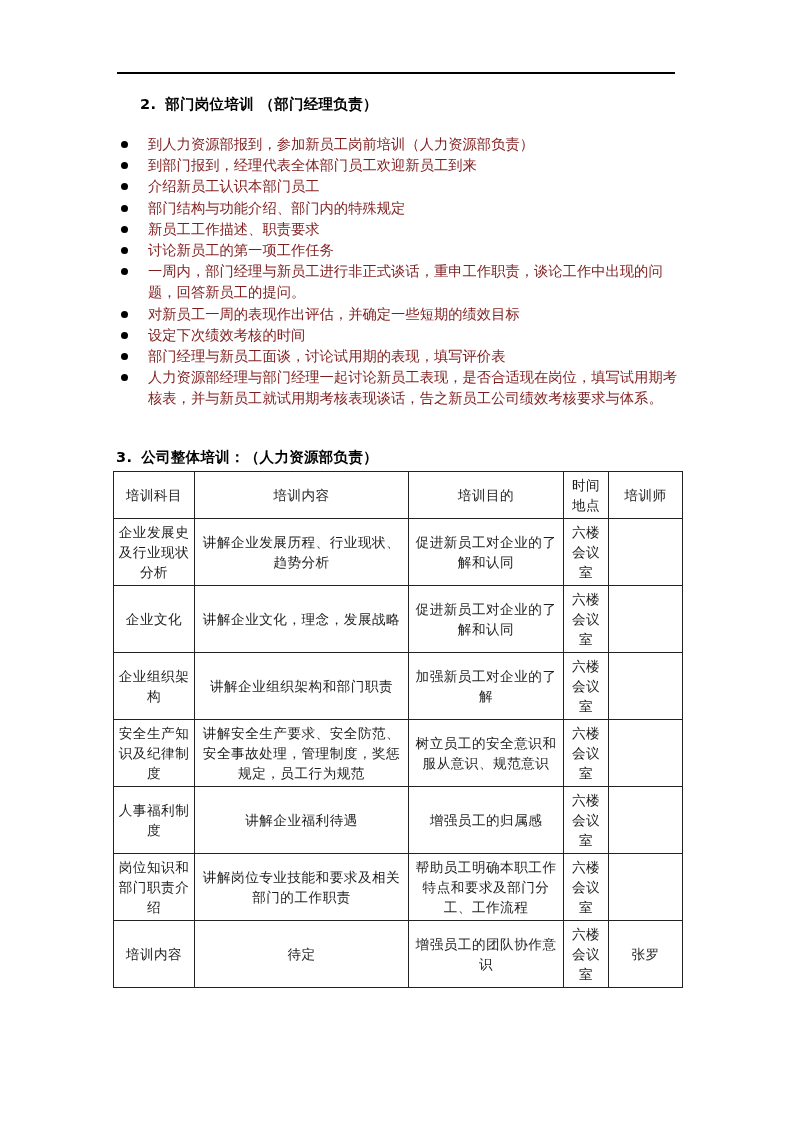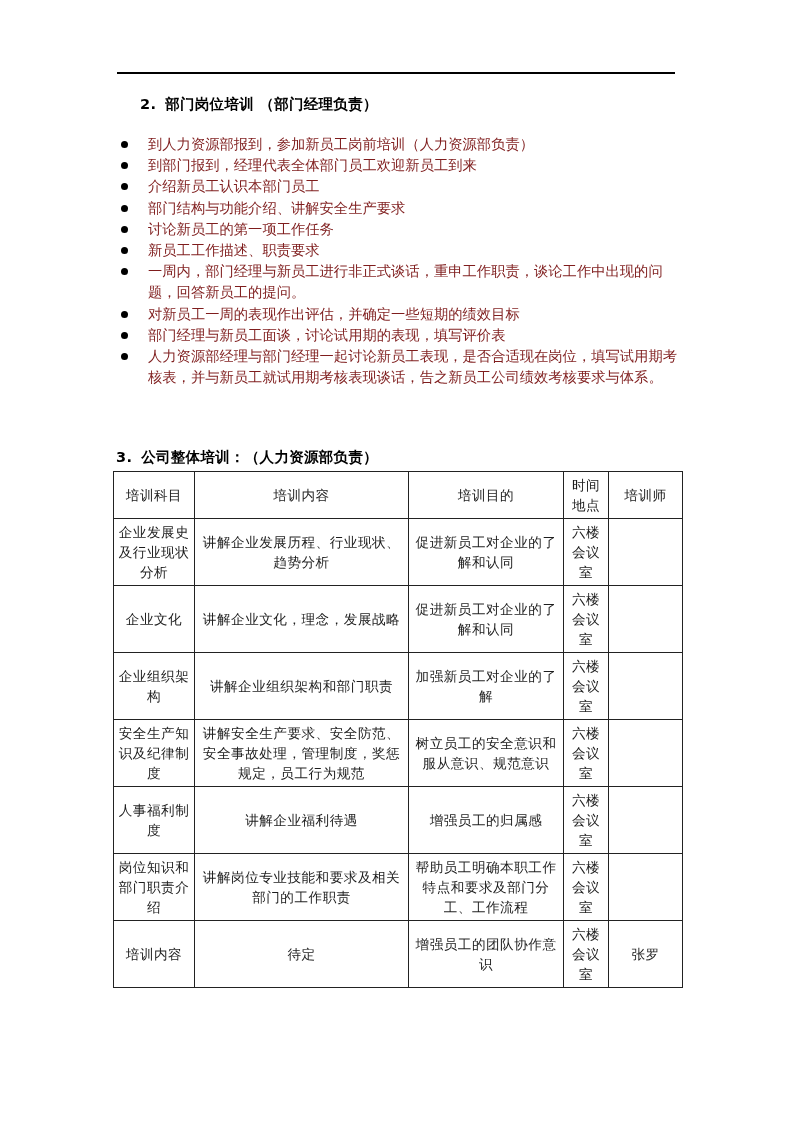--- a/index.html
+++ b/index.html
@@ -131,25 +131,26 @@
   <div class="header-rule"></div>
 
   <div class="section-heading" id="sec2-heading">
     <span class="num">2.</span><span>部门岗位培训 （部门经理负责）</span>
   </div>
 
   <div class="bullet-list" id="bullet-list">
       <div class="bullet-item"><span class="dot"></span><span>到人力资源部报到，参加新员工岗前培训（人力资源部负责）</span></div>
       <div class="bullet-item"><span class="dot"></span><span>到部门报到，经理代表全体部门员工欢迎新员工到来</span></div>
       <div class="bullet-item"><span class="dot"></span><span>介绍新员工认识本部门员工</span></div>
-      <div class="bullet-item"><span class="dot"></span><span>部门结构与功能介绍、讲解安全生产要求</span></div>
+      <div class="bullet-item"><span class="dot"></span><span>部门结构与功能介绍、部门内的特殊规定</span></div>
+      <div class="bullet-item"><span class="dot"></span><span>新员工工作描述、职责要求</span></div>
       <div class="bullet-item"><span class="dot"></span><span>讨论新员工的第一项工作任务</span></div>
-      <div class="bullet-item"><span class="dot"></span><span>新员工工作描述、职责要求</span></div>
       <div class="bullet-item"><span class="dot"></span><span>一周内，部门经理与新员工进行非正式谈话，重申工作职责，谈论工作中出现的问题，回答新员工的提问。</span></div>
       <div class="bullet-item"><span class="dot"></span><span>对新员工一周的表现作出评估，并确定一些短期的绩效目标</span></div>
+      <div class="bullet-item"><span class="dot"></span><span>设定下次绩效考核的时间</span></div>
       <div class="bullet-item"><span class="dot"></span><span>部门经理与新员工面谈，讨论试用期的表现，填写评价表</span></div>
       <div class="bullet-item"><span class="dot"></span><span>人力资源部经理与部门经理一起讨论新员工表现，是否合适现在岗位，填写试用期考核表，并与新员工就试用期考核表现谈话，告之新员工公司绩效考核要求与体系。</span></div>
     </div>
 
   <div class="section-heading" id="sec3-heading">
     <span class="num">3.</span><span>公司整体培训：（人力资源部负责）</span>
   </div>
 
   <table class="train-table">
     <colgroup>

